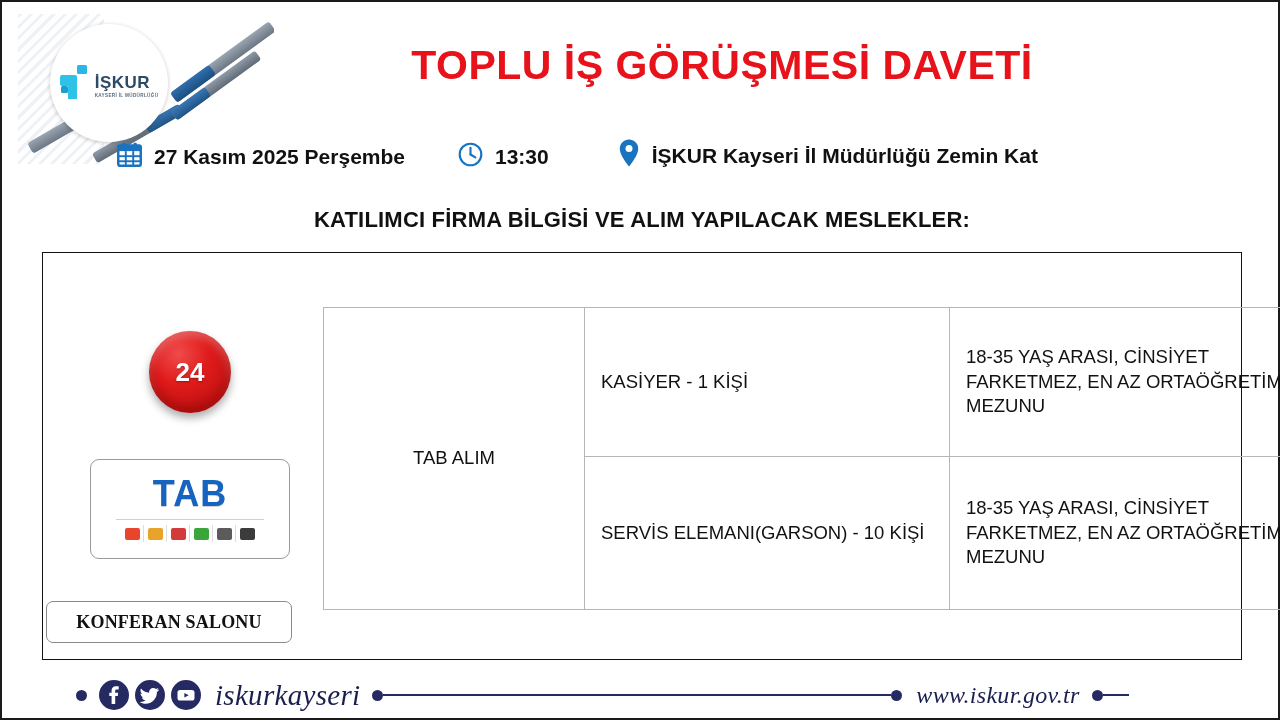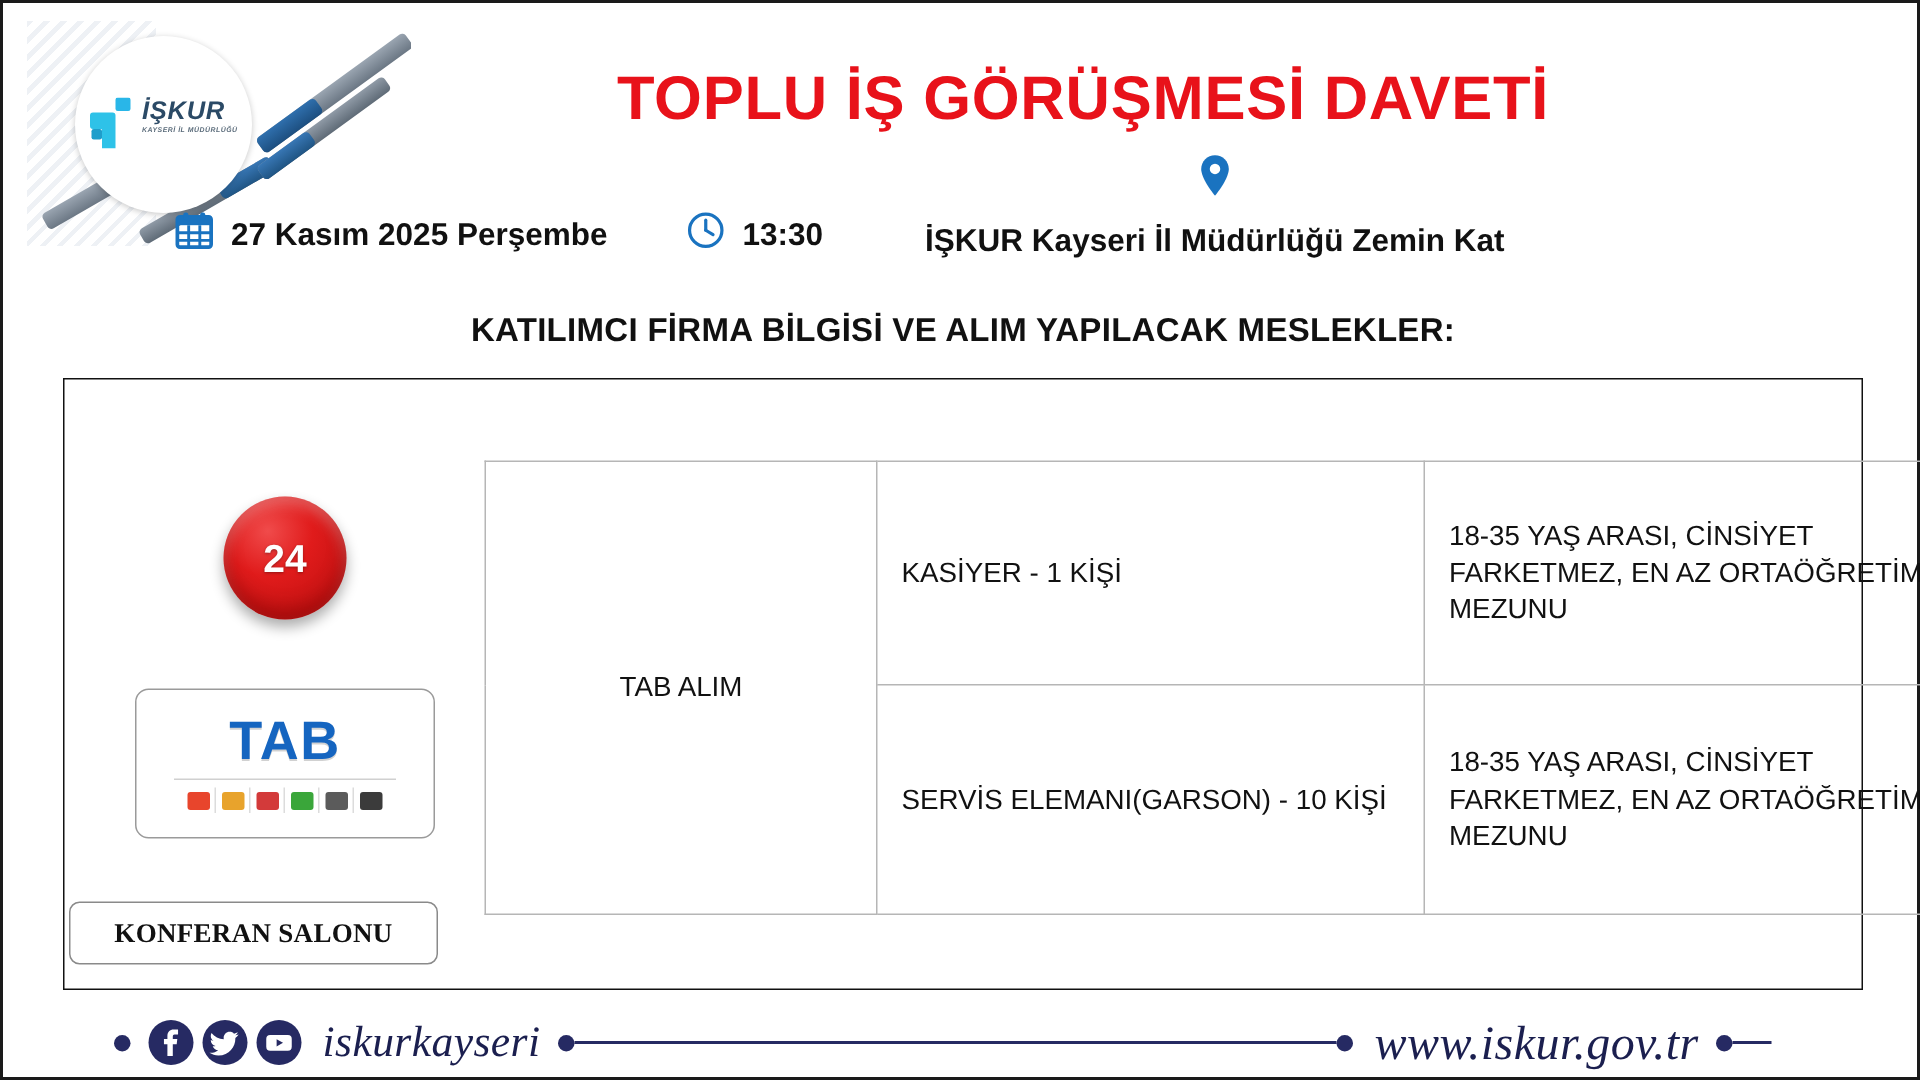--- a/index.html
+++ b/index.html
@@ -43,42 +43,42 @@
   .pen4{left:150px;top:66px;width:104px;height:11px;transform:rotate(-36deg);}
   .pen4 .body{background:linear-gradient(180deg,#8f9aa6,#5f6b77);}
   .pen4::after{content:"";position:absolute;left:0;top:0;width:42px;height:11px;
     background:linear-gradient(180deg,#3877b5,#205584);border-radius:3px;}
 
   .logo-circle{
     position:absolute;left:48px;top:22px;width:118px;height:118px;border-radius:50%;
     background:#ffffff;box-shadow:0 1px 4px rgba(0,0,0,.22);
     display:flex;align-items:center;justify-content:center;
   }
-  .logo-inner{display:flex;align-items:flex-start;gap:5px;transform:translateY(-1px);font-style:italic;}
+  .logo-inner{display:flex;align-items:flex-end;gap:5px;transform:translateY(-1px);}
   .logo-mark{width:30px;height:34px;position:relative;flex:0 0 auto;}
   .logo-text{display:flex;flex-direction:column;line-height:1;}
   .logo-name{font-size:17px;font-weight:700;color:#2b4a66;letter-spacing:.5px;}
   .logo-sub{font-size:4.6px;font-weight:700;color:#5a6b7a;letter-spacing:.35px;margin-top:3px;}
 
   
   .title{
     position:absolute;left:340px;top:40px;width:760px;text-align:center;
     font-size:41px;font-weight:700;color:#e8121a;letter-spacing:.5px;
     white-space:nowrap;
   }
 
   
   .meta{
     position:absolute;left:110px;top:133px;width:1120px;height:38px;
     display:flex;align-items:flex-end;
   }
   .meta-item{display:flex;align-items:center;gap:11px;font-size:21px;font-weight:700;color:#111;}
   .meta-item.i1{margin-left:4px;}
   .meta-item.i2{margin-left:52px;}
-  .meta-item.i3{margin-left:68px;flex-direction:column;}
+  .meta-item.i3{margin-left:68px;}
   .ico{flex:0 0 auto;display:block;}
 
   
   .subtitle{
     position:absolute;left:0;top:205px;width:1280px;text-align:center;
     font-size:22px;font-weight:700;color:#111;letter-spacing:.2px;
   }
 
   
   .card{
@@ -140,21 +140,21 @@
   .footer{
     position:absolute;left:0;top:666px;width:1280px;height:54px;
     display:flex;align-items:center;
   }
   .dot{width:11px;height:11px;border-radius:50%;background:#262a63;flex:0 0 auto;}
   .line{height:2px;background:#262a63;flex:0 0 auto;}
   .sociali{width:30px;height:30px;border-radius:50%;background:#262a63;
     display:flex;align-items:center;justify-content:center;flex:0 0 auto;}
   .handle{font-family:"Liberation Serif", serif;font-style:italic;font-size:29px;
     color:#1b1f4f;letter-spacing:.3px;}
-  .site{font-family:"Liberation Serif", serif;font-style:italic;font-size:32px;
+  .site{font-family:"Liberation Serif", serif;font-style:italic;font-size:24px;
     color:#1b1f4f;letter-spacing:.3px;}
 </style>
 </head>
 <body>
 
 <div class="poster">
 
   <div class="deco">
     <div class="stripes"></div>
     <div class="pen pen1">

